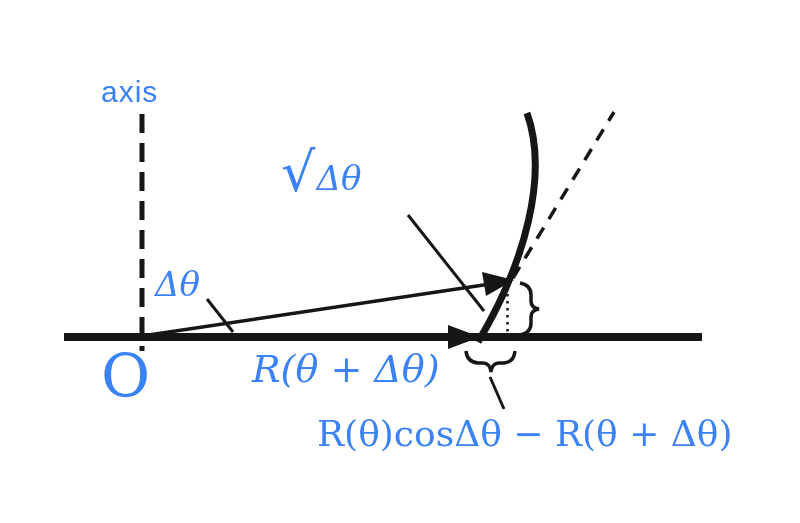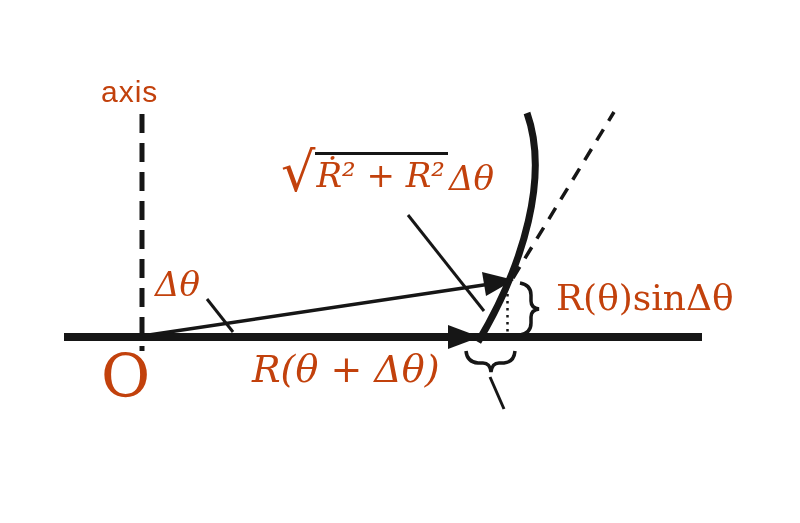--- a/index.html
+++ b/index.html
@@ -5,21 +5,21 @@
   html,body{margin:0;padding:0;background:#fff;}
   .stage{
     position:relative;
     width:800px;height:523px;
     background:#fff;
     overflow:hidden;
     font-family:"DejaVu Serif", serif;
     color:#161616;
   }
   .stage svg{position:absolute;left:0;top:0;}
-  .lbl{position:absolute;white-space:nowrap;line-height:1;color:#c2410c;}
+  .lbl{position:absolute;white-space:nowrap;line-height:1;color:#3b82f6;}
   .sans{font-family:"Liberation Sans","DejaVu Sans",sans-serif;}
   .ital{font-style:italic;}
   .axis-lbl{left:101px;top:77px;font-size:30px;letter-spacing:1px;}
   .o-lbl{left:101px;top:346px;font-size:60px;}
   .dtheta-lbl{left:155px;top:267px;font-size:34px;}
   .rtheta-lbl{left:298px;top:245px;font-size:38px;}
   .rthetadtheta-lbl{left:219px;top:350px;font-size:38px;margin-left:33px;}
   .sin-lbl{left:556px;top:280px;font-size:36px;}
   .cos-lbl{left:317px;top:416px;font-size:36px;}
   .sqrt-lbl{left:281px;top:146px;display:flex;align-items:flex-start;}
@@ -69,20 +69,19 @@
 
   <div class="lbl o-lbl">O</div>
 
   <div class="lbl ital dtheta-lbl">Δθ</div>
 
 
   <div class="lbl ital rthetadtheta-lbl">R(θ + Δθ)</div>
 
   <div class="lbl sqrt-lbl">
     <span class="radical">√</span>
-    <span class="overbar ital">Ṙ² + R²</span>
     <span class="tail ital">Δθ</span>
   </div>
 
-  <div class="lbl sin-lbl">R(θ)sinΔθ</div>
 
+  <div class="lbl cos-lbl">R(θ)cosΔθ − R(θ + Δθ)</div>
 
 </div>
 
 </body></html>

